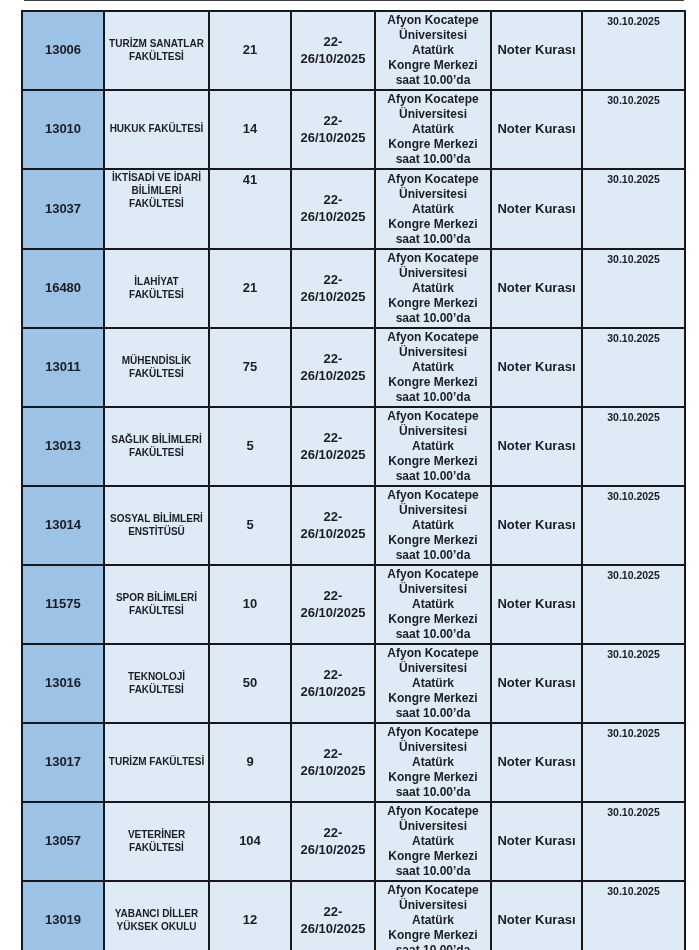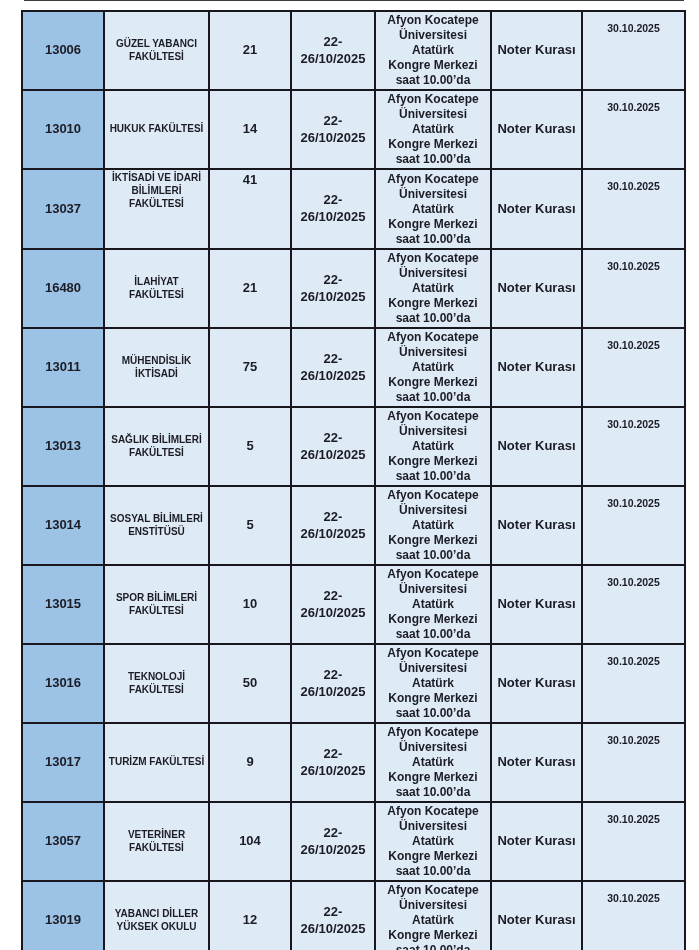--- a/index.html
+++ b/index.html
@@ -34,21 +34,21 @@
     vertical-align:middle;
     white-space:pre-line;
     font-size:10px;
     line-height:1.28;
     padding:1px 2px;
     overflow:hidden;
   }
   td.cell-code{background:var(--code-bg);font-size:13px;}
   td.cell-count,td.cell-date_range,td.cell-method{font-size:13px;}
   td.cell-venue{font-size:12px;line-height:1.25;}
-  td.cell-result_date{vertical-align:top;padding-top:10px;font-size:10.5px;}
+  td.cell-result_date{vertical-align:top;padding-top:3px;font-size:10.5px;}
   
   tr:nth-child(1){height:55px;}
   tr:nth-child(2){height:75px;}
   tr:nth-child(3){height:68px;}
   tr:nth-child(4){height:55px;}
   tr:nth-child(5){height:54px;}
   tr:nth-child(6){height:54px;}
   tr:nth-child(7){height:53px;}
   tr:nth-child(8){height:54px;}
   tr:nth-child(9){height:54px;}
@@ -71,21 +71,21 @@
         <col class="c-faculty">
         <col class="c-count">
       <col class="c-date_range">
         <col class="c-venue">
         <col class="c-method">
         <col class="c-result_date">
     </colgroup>
     <tbody>
         <tr>
           <td class="cell cell-code">13006</td>
-          <td class="cell cell-faculty">GÜZEL YABANCI
+          <td class="cell cell-faculty">TURİZM SANATLAR
 FAKÜLTESİ</td>
           <td class="cell cell-count">21</td>
           <td class="cell cell-date_range">22-26/10/2025</td>
           <td class="cell cell-venue">Afyon Kocatepe
 Üniversitesi Atatürk
 Kongre Merkezi
 saat 10.00’da</td>
           <td class="cell cell-method">Noter Kurası</td>
           <td class="cell cell-result_date">30.10.2025</td>
         </tr>
@@ -123,21 +123,21 @@
           <td class="cell cell-venue">Afyon Kocatepe
 Üniversitesi Atatürk
 Kongre Merkezi
 saat 10.00’da</td>
           <td class="cell cell-method">Noter Kurası</td>
           <td class="cell cell-result_date">30.10.2025</td>
         </tr>
         <tr>
           <td class="cell cell-code">13011</td>
           <td class="cell cell-faculty">MÜHENDİSLİK
-İKTİSADİ</td>
+FAKÜLTESİ</td>
           <td class="cell cell-count">75</td>
           <td class="cell cell-date_range">22-26/10/2025</td>
           <td class="cell cell-venue">Afyon Kocatepe
 Üniversitesi Atatürk
 Kongre Merkezi
 saat 10.00’da</td>
           <td class="cell cell-method">Noter Kurası</td>
           <td class="cell cell-result_date">30.10.2025</td>
         </tr>
         <tr>
@@ -160,21 +160,21 @@
           <td class="cell cell-count">5</td>
           <td class="cell cell-date_range">22-26/10/2025</td>
           <td class="cell cell-venue">Afyon Kocatepe
 Üniversitesi Atatürk
 Kongre Merkezi
 saat 10.00’da</td>
           <td class="cell cell-method">Noter Kurası</td>
           <td class="cell cell-result_date">30.10.2025</td>
         </tr>
         <tr>
-          <td class="cell cell-code">13015</td>
+          <td class="cell cell-code">11575</td>
           <td class="cell cell-faculty">SPOR BİLİMLERİ
 FAKÜLTESİ</td>
           <td class="cell cell-count">10</td>
           <td class="cell cell-date_range">22-26/10/2025</td>
           <td class="cell cell-venue">Afyon Kocatepe
 Üniversitesi Atatürk
 Kongre Merkezi
 saat 10.00’da</td>
           <td class="cell cell-method">Noter Kurası</td>
           <td class="cell cell-result_date">30.10.2025</td>

